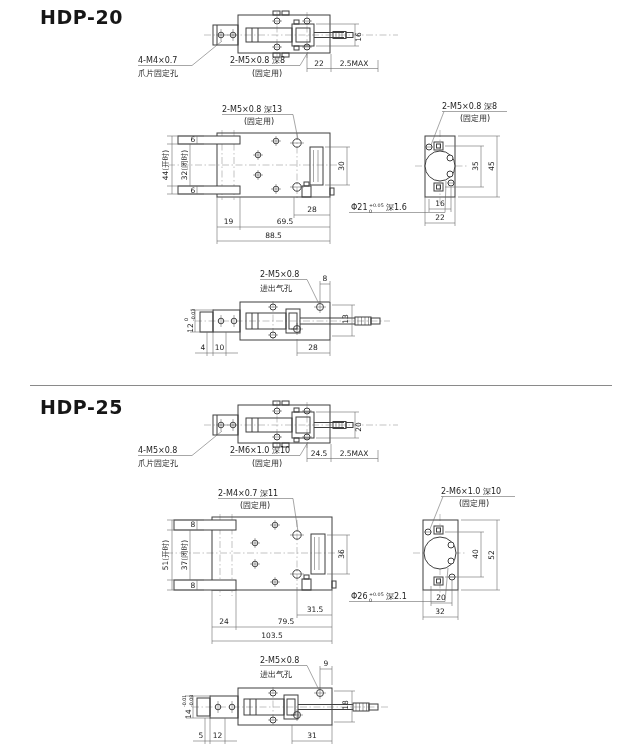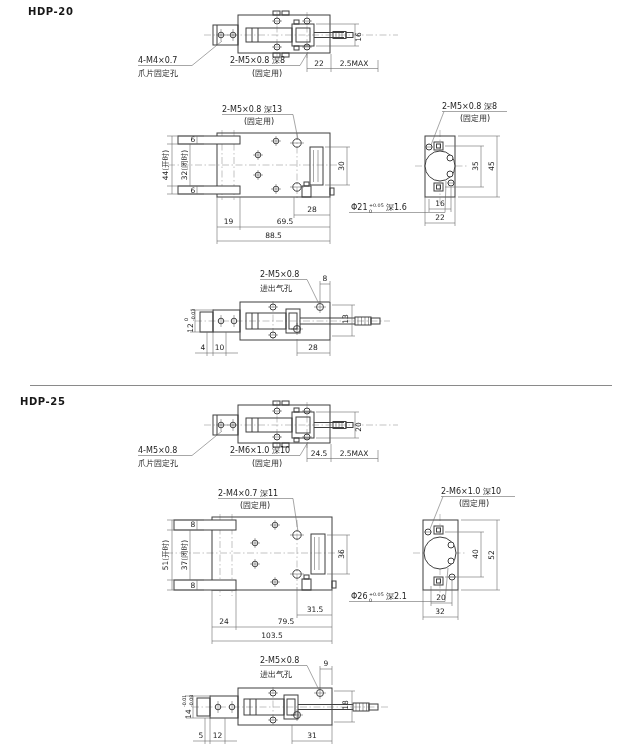--- a/index.html
+++ b/index.html
@@ -1,18 +1,18 @@
 <!DOCTYPE html>
 <html><head>
 <meta charset="utf-8">
 <style>
   html,body{margin:0;padding:0;background:#fff;}
   .page{position:relative;width:637px;height:749px;background:#fff;overflow:hidden;
         font-family:"DejaVu Sans",sans-serif;color:#1a1a1a;}
-  .model-title{position:absolute;font-size:10px;font-weight:bold;letter-spacing:.6px;color:#161616;}
+  .model-title{position:absolute;font-size:19px;font-weight:bold;letter-spacing:.6px;color:#161616;margin-left:12px;}
   .sep{position:absolute;left:30px;top:385px;width:582px;height:0;border:none;border-top:1px solid #8a8a8a;margin:0;}
   svg{position:absolute;overflow:visible;}
   .ol{fill:none;stroke:#3f3f3f;stroke-width:1;}
   .ol2{fill:#fff;stroke:#3f3f3f;stroke-width:1;}
   .tl{fill:none;stroke:#6b6b6b;stroke-width:.6;}
   .ht{fill:none;stroke:#3f3f3f;stroke-width:.5;}
   .cl{fill:none;stroke:#9a9a9a;stroke-width:.6;stroke-dasharray:7 2.5 1.5 2.5;}
   text{fill:#1c1c1c;font-family:"DejaVu Sans",sans-serif;}
   .t8{font-size:8px;}
   .t7{font-size:7.5px;}
@@ -257,21 +257,21 @@
       <text class="t4" x="40" y="63.5">0</text>
       <text class="t4" x="40" y="70.5">-0.03</text>
     </g>
     <text class="t7" x="53" y="95" text-anchor="middle">4</text>
     <text class="t7" x="69.5" y="95" text-anchor="middle">10</text>
     <text class="t7" x="163" y="95" text-anchor="middle">28</text>
   </svg>
 
   <hr class="sep">
 
-  <div class="model-title" style="left:20px;top:396px">HDP-25</div>
+  <div class="model-title" style="left:28px;top:396px">HDP-25</div>
 
   <svg style="left:130px;top:398px" width="350" height="92" viewBox="0 0 350 92">
     <g>
       <line class="cl" x1="74" y1="27" x2="268" y2="27"></line>
       <line class="cl" x1="147" y1="4" x2="147" y2="50"></line>
       <line class="cl" x1="177" y1="4" x2="177" y2="50"></line>
       <rect class="ol" x="83" y="17" width="25" height="20"></rect>
       <line class="ol" x1="87" y1="17" x2="87" y2="37"></line>
       <rect class="ol" x="108" y="7" width="92" height="38"></rect>
       <rect class="ol" x="143" y="3" width="7" height="4"></rect>

